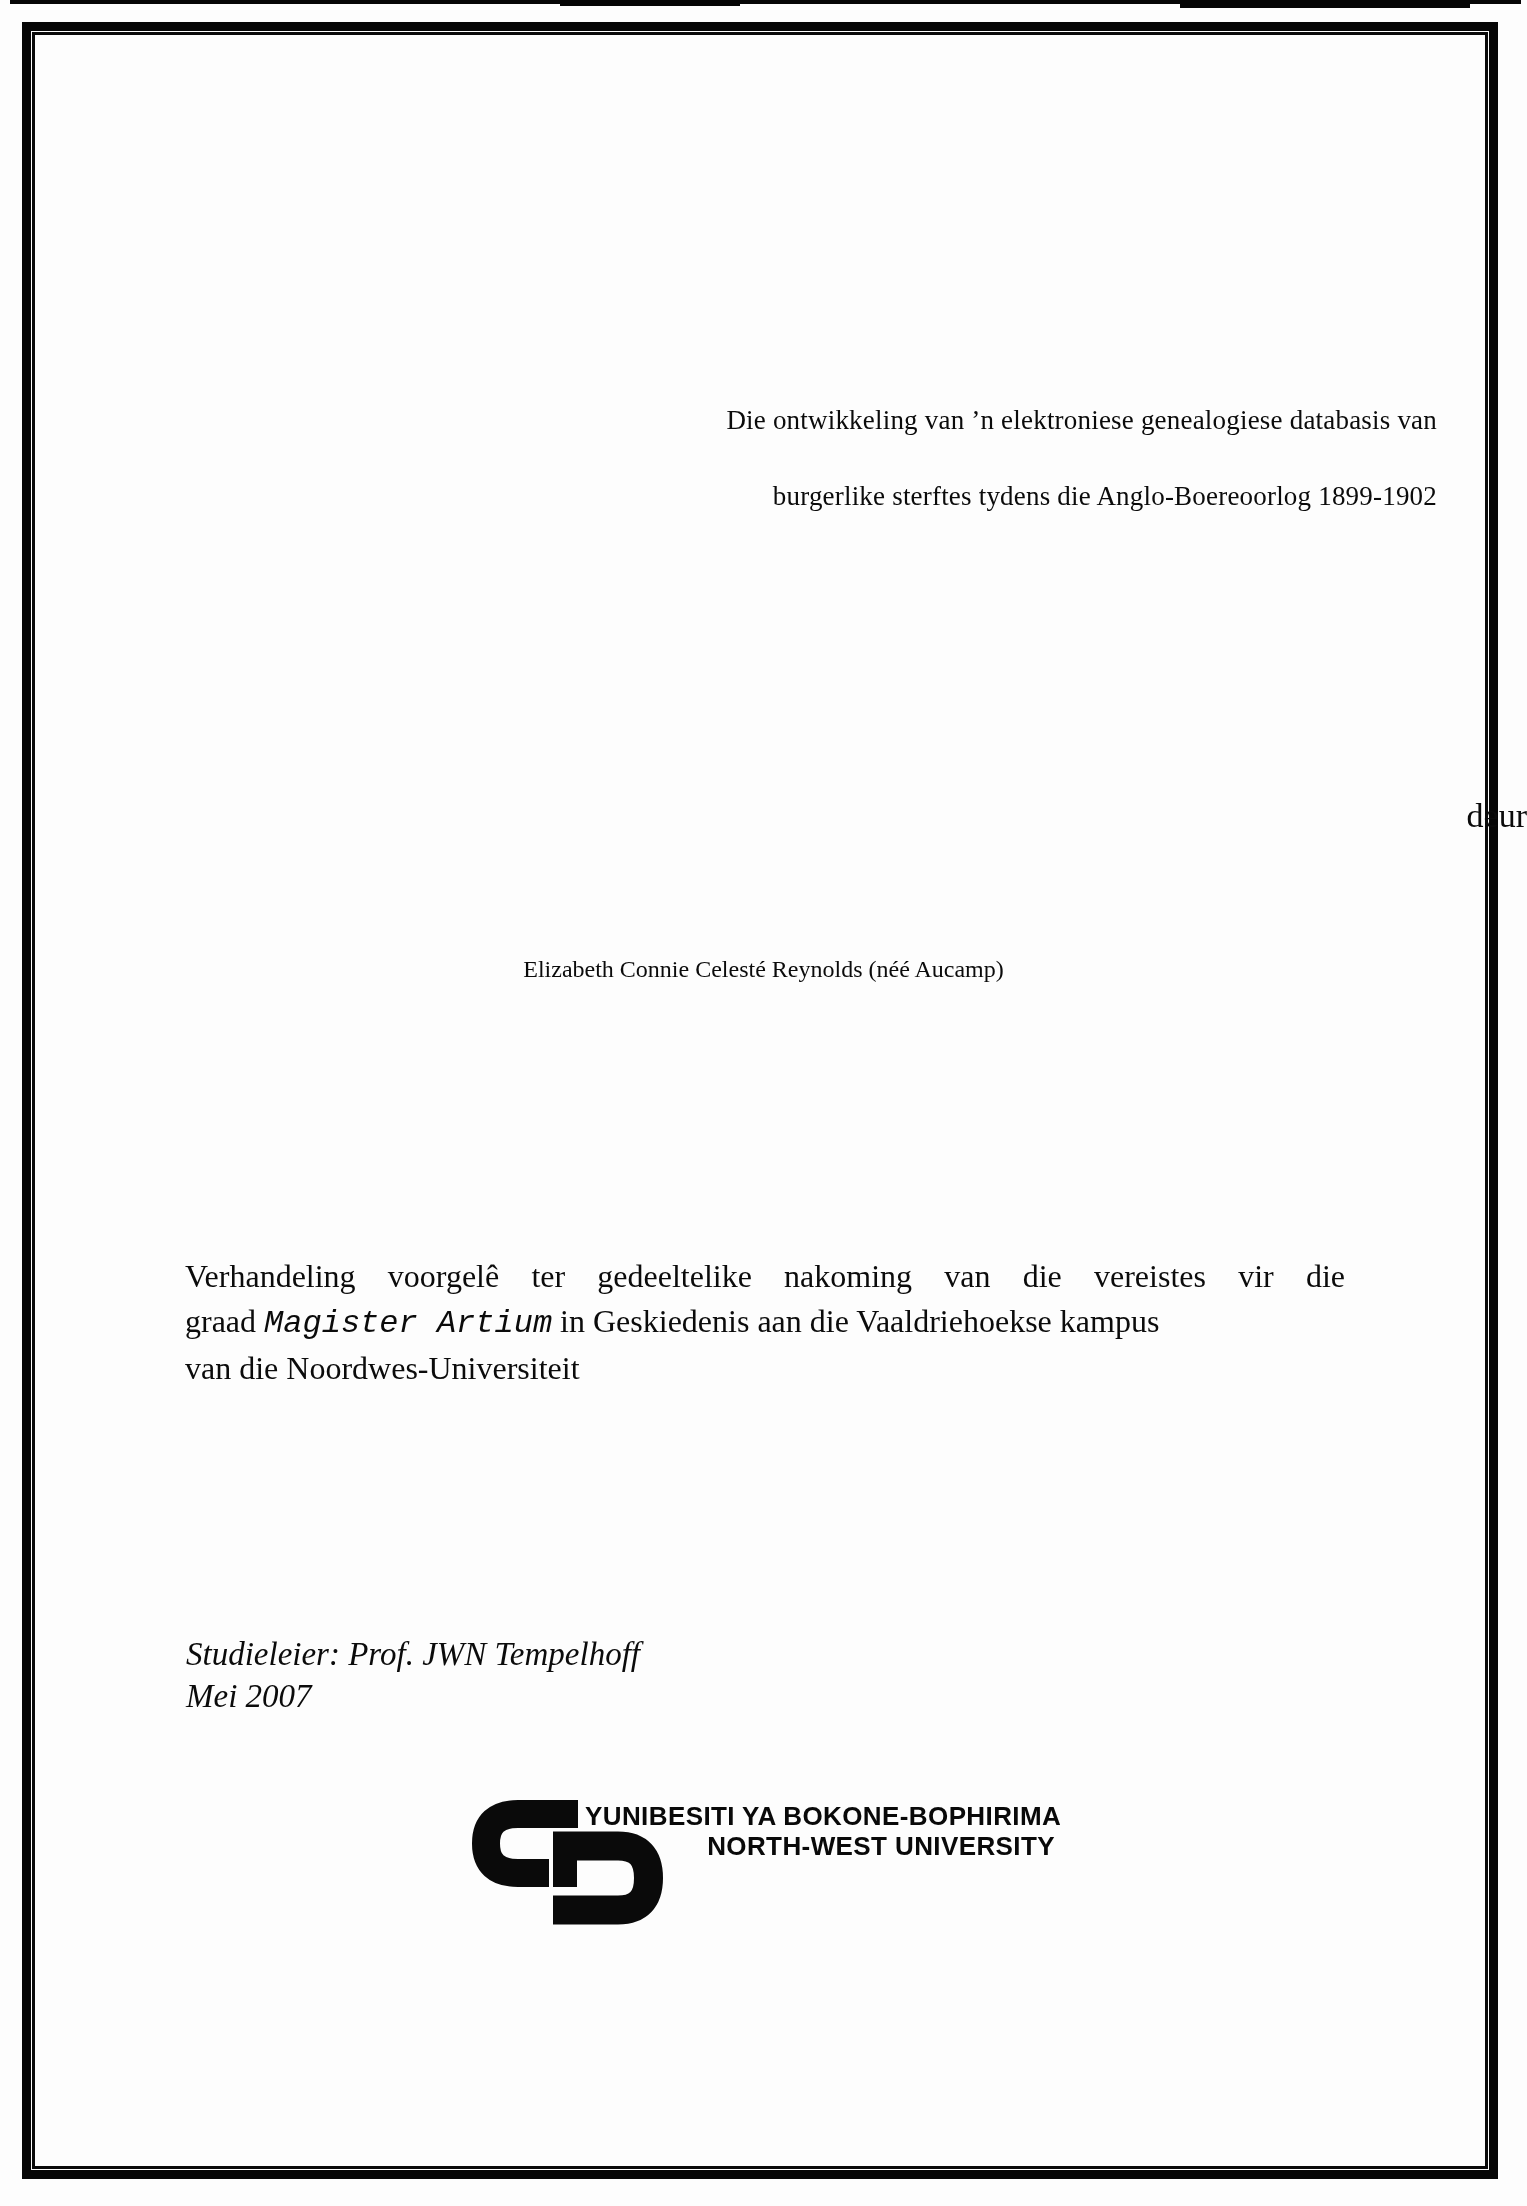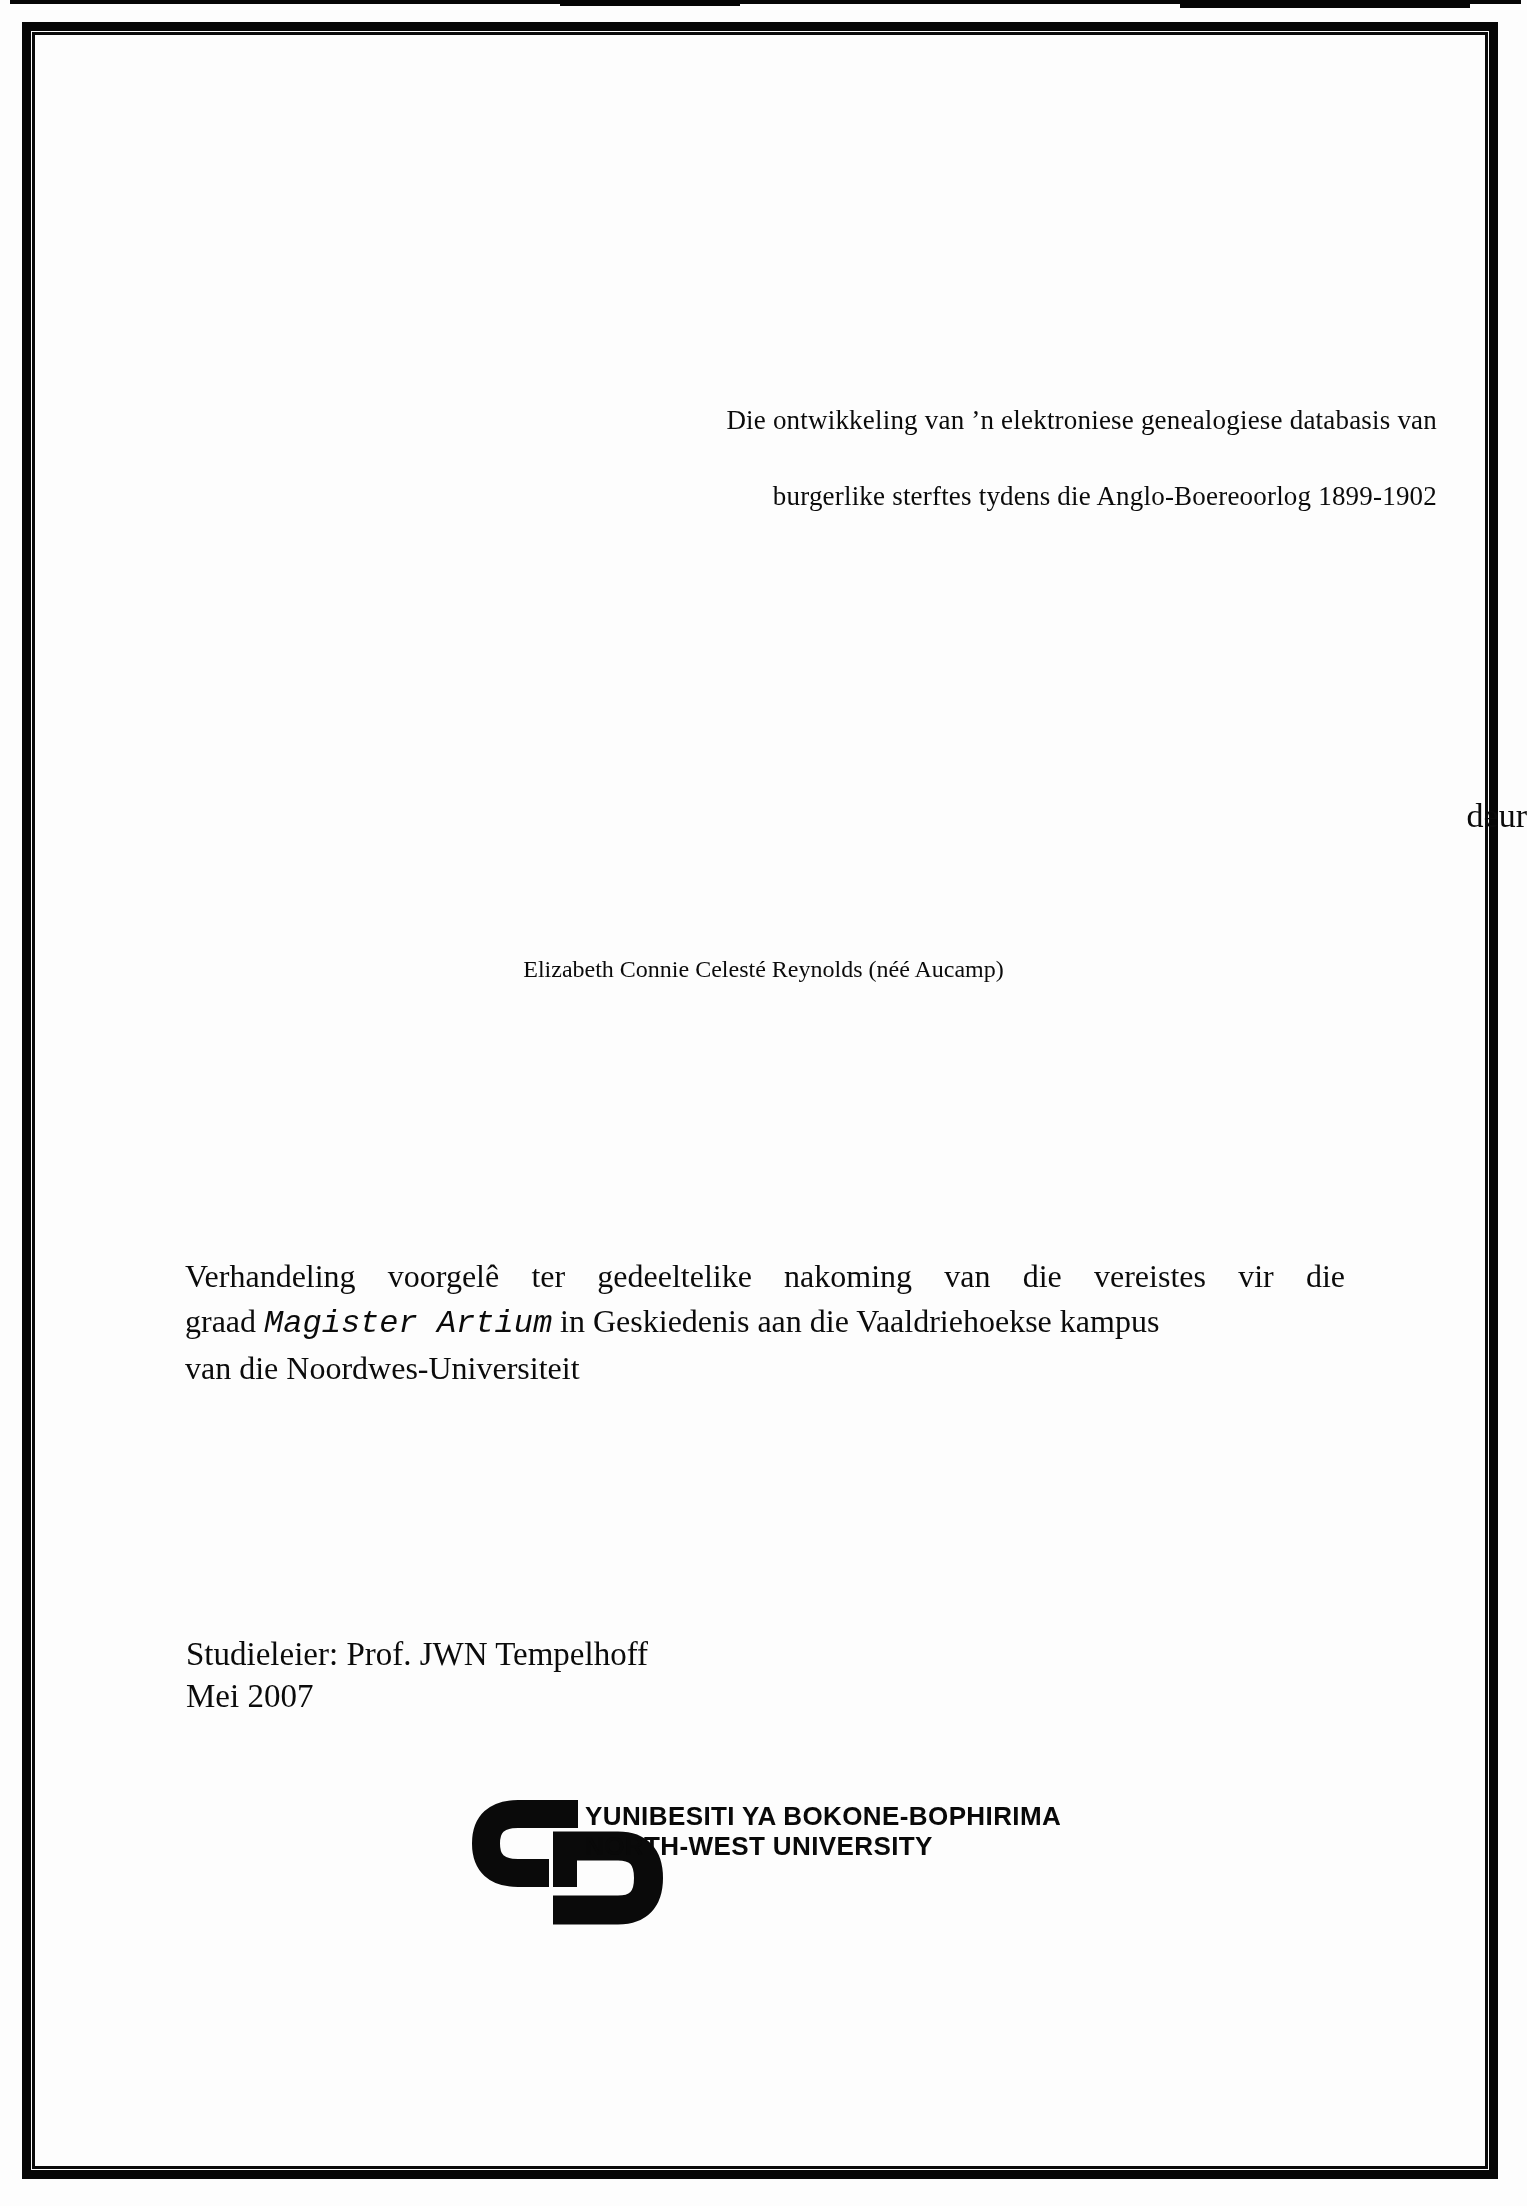--- a/index.html
+++ b/index.html
@@ -62,32 +62,32 @@
   }
   .statement .justified {
     text-align: justify;
     text-align-last: justify;
     margin-top: 39px;
   }
   .statement .italic { font-style: italic; font-family: Liberation Mono, monospace; }
 
   .supervisor-block {
     position: absolute; top: 1633px; left: 186px; width: 900px;
-    font-size: 33px; line-height: 42px;
+    font-size: 33px; line-height: 42px; font-style: italic;
   }
 
   .logo-block {
     position: absolute; top: 1798px; left: 472px; width: 600px; height: 150px;
   }
   .logo-mark {
     position: absolute; top: 2px; left: 0; width: 192px; height: 126px;
   }
   .logo-text {
     position: absolute; top: 4px; left: 113px; width: 470px;
-    text-align: left;
+    text-align: right;
     font-family: "Liberation Sans", sans-serif;
     font-weight: 700;
     font-size: 26px; line-height: 29.5px;
     letter-spacing: 0.4px;
     color: #090909;
     white-space: nowrap;
   }
 </style>
 </head>
 <body>

